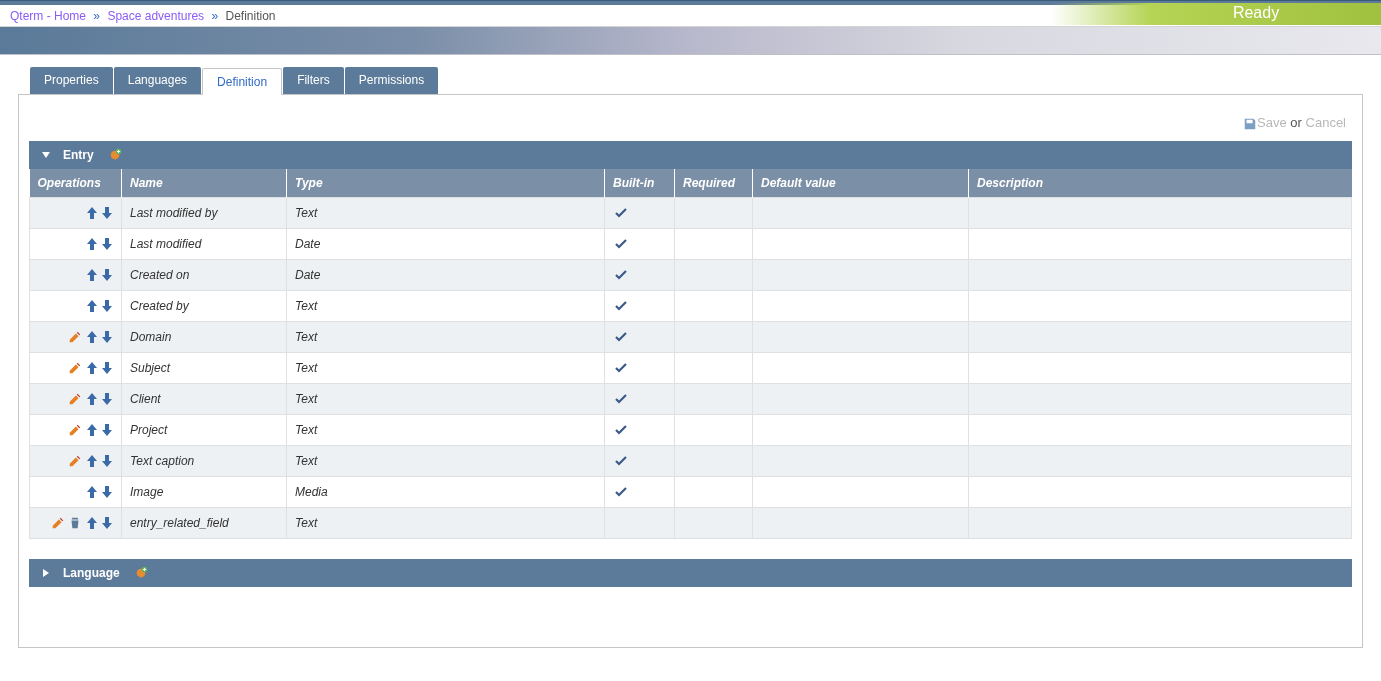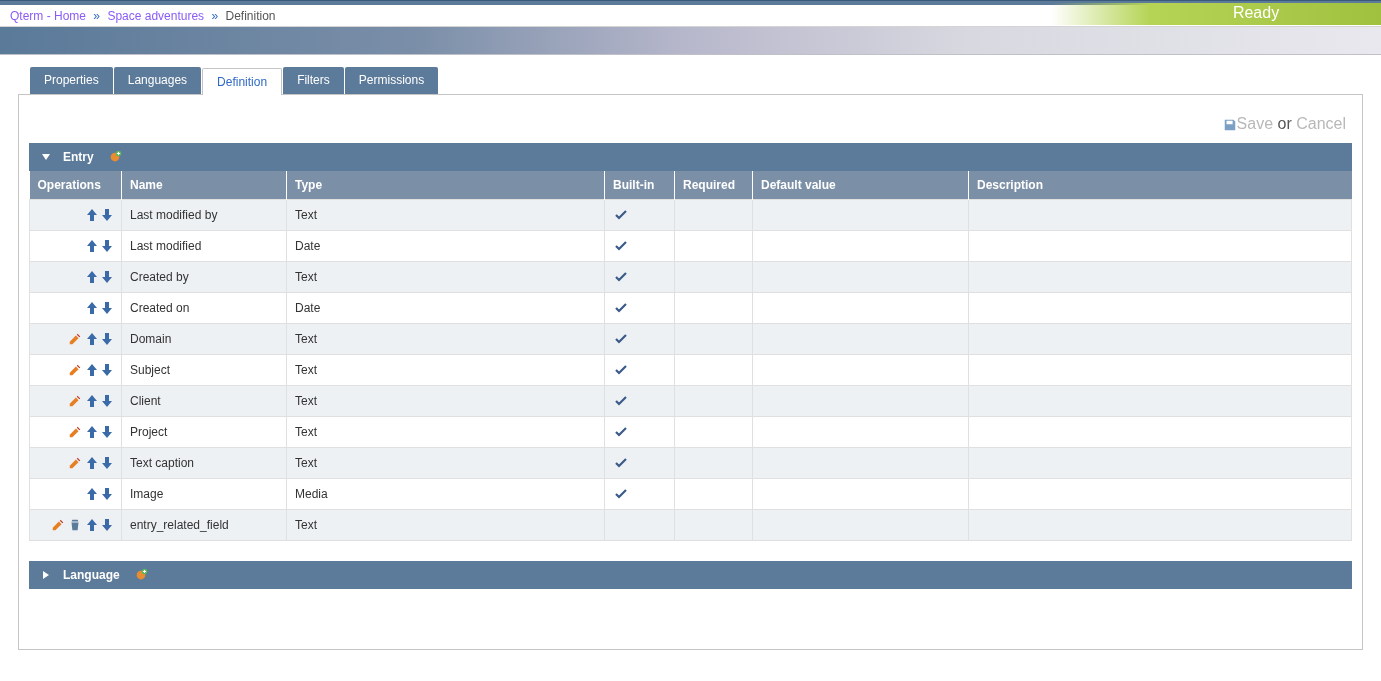--- a/index.html
+++ b/index.html
@@ -36,33 +36,33 @@
   background: #5c7a99; color: #fff; padding: 6px 14px; cursor: pointer;
   border-top-left-radius: 2px; border-top-right-radius: 2px;
 }
 .tab.active { background: #fff; color: #316ac5; border: 1px solid #c5c5c5; border-bottom: none; position: relative; top: 1px; }
 
 .content-box {
   border: 1px solid #c5c5c5; margin: 0 18px 18px 18px; padding: 10px 10px 40px 10px;
   background: #fff;
 }
 
-.action-row { text-align: right; padding: 10px 6px 10px 0; color: #999; font-size: 16px; }
+.action-row { text-align: right; padding: 10px 6px 10px 0; color: #999; font-size: 13px; }
 .action-row .disabled { color: #b8b8b8; }
 .action-row .or { color: #555; }
 
 .section-header {
   background: #5c7a99; color: #fff; font-weight: bold; font-size: 12px;
   padding: 7px 12px; display: flex; align-items: center; gap: 12px;
 }
 .section-header .toggle { cursor: pointer; }
 .section-header .add-icon { margin-left: 2px; cursor: pointer; }
 
 table.grid {
-  width: 100%; border-collapse: collapse; table-layout: fixed;
+  width: 100%; border-collapse: collapse; table-layout: fixed; font-style: italic;
 }
 table.grid th {
   background: #7b8fa6; color: #fff; font-weight: bold; text-align: left;
   padding: 7px 8px; font-size: 12px; border-right: 1px solid #fff;
 }
 table.grid th:last-child { border-right: none; }
 table.grid td {
   padding: 6px 8px; border: 1px solid #e0e0e0; font-size: 12px; color: #333; background: #fff;
   height: 31px;
 }
@@ -190,37 +190,37 @@
           <td class="center"></td>
           <td></td>
           <td></td>
         </tr>
         <tr>
           <td class="ops"><span class="icon-up"><svg width="12" height="14" viewBox="0 0 12 14">
                 <path fill="#3a6aa8" d="M6 1l5 6H8v6H4V7H1l5-6z"></path>
               </svg></span> <span class="icon-down"><svg width="12" height="14" viewBox="0 0 12 14">
                 <path fill="#3a6aa8" d="M6 13L1 7h3V1h4v6h3l-5 6z"></path>
               </svg></span></td>
-          <td>Created by</td>
-          <td>Text</td>
-          <td class="center"><span><svg width="16" height="16" viewBox="0 0 16 16">
-                <path fill="none" stroke="#3a5a8a" stroke-width="2.2" d="M3 8l3 3 7-7"></path>
-              </svg></span></td>
-          <td class="center"></td>
-          <td></td>
-          <td></td>
-        </tr>
-        <tr>
-          <td class="ops"><span class="icon-up"><svg width="12" height="14" viewBox="0 0 12 14">
-                <path fill="#3a6aa8" d="M6 1l5 6H8v6H4V7H1l5-6z"></path>
-              </svg></span> <span class="icon-down"><svg width="12" height="14" viewBox="0 0 12 14">
-                <path fill="#3a6aa8" d="M6 13L1 7h3V1h4v6h3l-5 6z"></path>
-              </svg></span></td>
           <td>Created on</td>
           <td>Date</td>
+          <td class="center"><span><svg width="16" height="16" viewBox="0 0 16 16">
+                <path fill="none" stroke="#3a5a8a" stroke-width="2.2" d="M3 8l3 3 7-7"></path>
+              </svg></span></td>
+          <td class="center"></td>
+          <td></td>
+          <td></td>
+        </tr>
+        <tr>
+          <td class="ops"><span class="icon-up"><svg width="12" height="14" viewBox="0 0 12 14">
+                <path fill="#3a6aa8" d="M6 1l5 6H8v6H4V7H1l5-6z"></path>
+              </svg></span> <span class="icon-down"><svg width="12" height="14" viewBox="0 0 12 14">
+                <path fill="#3a6aa8" d="M6 13L1 7h3V1h4v6h3l-5 6z"></path>
+              </svg></span></td>
+          <td>Created by</td>
+          <td>Text</td>
           <td class="center"><span><svg width="16" height="16" viewBox="0 0 16 16">
                 <path fill="none" stroke="#3a5a8a" stroke-width="2.2" d="M3 8l3 3 7-7"></path>
               </svg></span></td>
           <td class="center"></td>
           <td></td>
           <td></td>
         </tr>
         <tr>
           <td class="ops"><span class="icon-edit"><svg width="14" height="14" viewBox="0 0 16 16">
                 <path fill="#e67e22" d="M2 11l7-7 3 3-7 7H2v-3z"></path>

